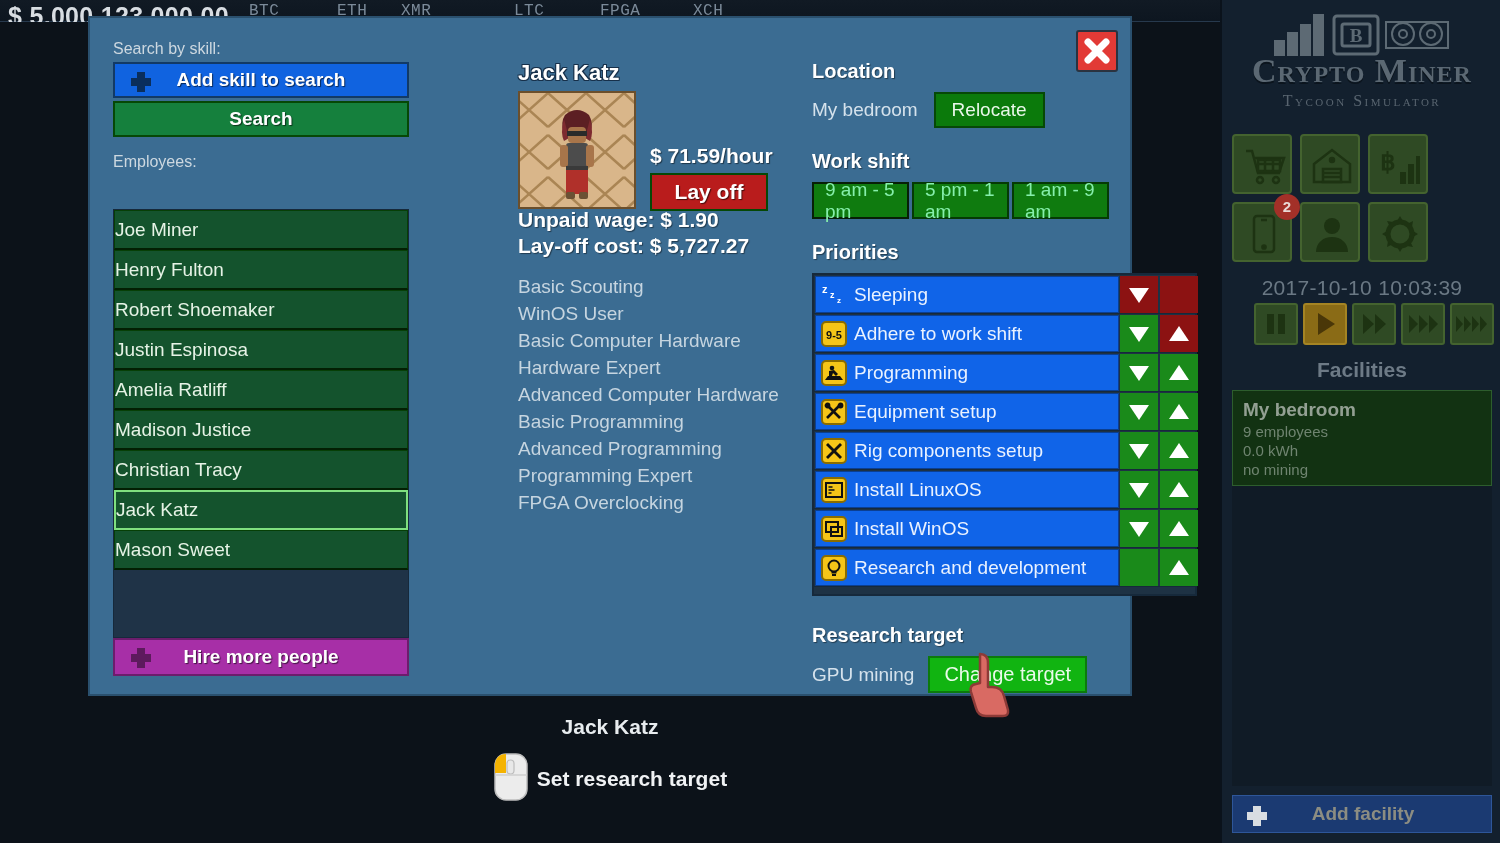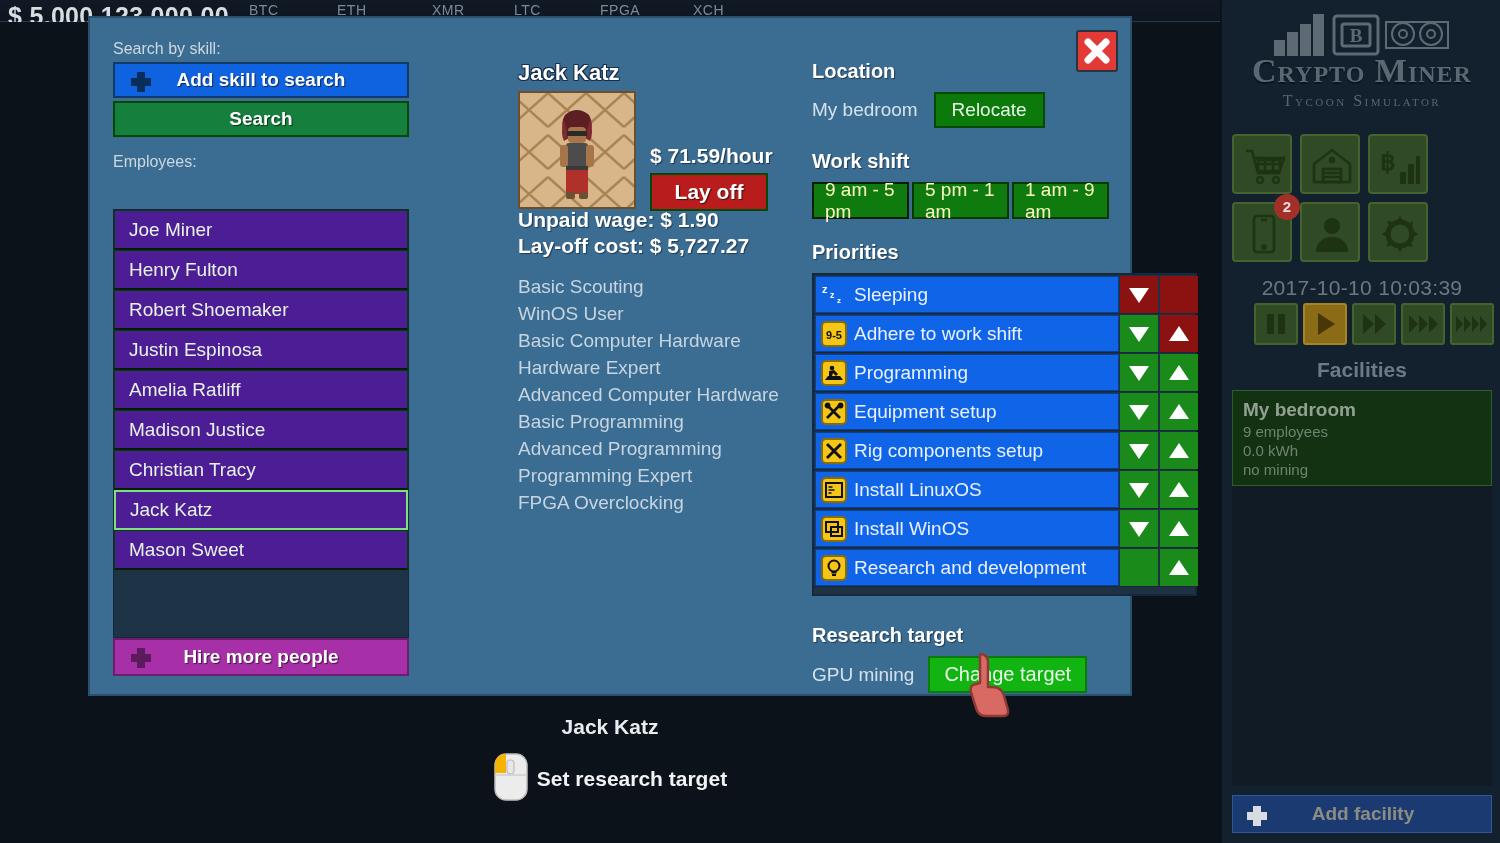--- a/index.html
+++ b/index.html
@@ -11,22 +11,22 @@
   }
   #root { position: relative; width: 1500px; height: 843px; background:#0c1219; }
 
   
   .topbar {
     position:absolute; left:0; top:0; width:1220px; height:22px;
     background: linear-gradient(#111a24, #0d1620);
     border-bottom:1px solid #27394d;
   }
   .ticker-sym {
-    position:absolute; top:2px; font-size:14px; color:#7b8a99;
-    letter-spacing:.5px; font-family:Liberation Sans, sans-serif;
+    position:absolute; top:2px; font-size:16px; color:#7b8a99;
+    letter-spacing:.5px; font-family:Liberation Mono, monospace;
   }
   .money {
     position:absolute; left:8px; top:2px; font-size:25px; font-weight:bold;
     color:#d8dde2; white-space:nowrap; letter-spacing:.3px;
   }
 
   
   .gamebg { position:absolute; left:0; top:22px; width:1220px; height:821px; background:#0c1219; }
 
   
@@ -124,23 +124,23 @@
     position:relative; height:36px; background:#15803d; border:2px solid #064806;
   }
   .btn-magenta {
     position:relative; height:38px; background:#a72fa7; border:2px solid #6c1d6c;
   }
   .emp-list {
     position:absolute; left:23px; top:191px; width:296px; height:429px;
     background:#1f3347; border:1px solid #16293b;
   }
   .emp-item {
-    position:relative; height:40px; background:#4c1d95;
+    position:relative; height:40px; background:#14532d;
     border:1px solid #063f06; border-bottom:2px solid #031f03;
-    display:flex; align-items:center; padding-left:14px;
+    display:flex; align-items:center; 
     font-size:19px; color:#e6f3e6;
   }
   .emp-item.selected { border:2px solid #7fe07f; }
 
   
   .col-mid { position:absolute; left:428px; top:42px; width:280px; }
   .emp-name {
     font-size:22px; font-weight:bold; color:#ffffff;
     text-shadow:1px 1px 0 #17304a, -1px 1px 0 #17304a, 1px -1px 0 #17304a, -1px -1px 0 #17304a;
     margin-bottom:5px;
@@ -176,21 +176,21 @@
   .loc-name { font-size:19px; color:#d5e2ec; margin-right:16px; }
   .btn-sm-green {
     background:#0b7a0b; border:2px solid #064806; height:36px; padding:0 16px;
     display:flex; align-items:center; justify-content:center;
     font-size:19px; color:#e9f7e9;
   }
   .shift-row { display:flex; margin-top:9px; }
   .shift-btn {
     height:37px; padding:16px 11px; background:#0f7b0f; border:2px solid #053a05;
     display:flex; align-items:center; justify-content:center;
-    font-size:19px; color:#fef9c3; margin-right:3px;
+    font-size:19px; color:#86efac; margin-right:3px;
   }
   .shift-btn.active { border-color:#071f07; }
 
   .prio-box {
     position:absolute; left:0; top:213px; width:385px; height:323px;
     background:#1e3244; border:2px solid #16293b;
   }
   .prio-row { position:relative; height:39px; border-bottom:1px solid #16293b; }
   .prio-main {
     position:absolute; left:1px; top:1px; width:304px; height:37px;
@@ -234,21 +234,21 @@
   .tt-text { font-size:21px; font-weight:bold; color:#f0f2f4; margin-left:8px; }
 </style>
 </head>
 <body>
 
 <div id="root">
 
   <div class="topbar">
     <div class="ticker-sym" style="left:249px">BTC</div>
     <div class="ticker-sym" style="left:337px">ETH</div>
-    <div class="ticker-sym" style="left:432px">XMR</div>
+    <div class="ticker-sym" style="left:401px">XMR</div>
     <div class="ticker-sym" style="left:514px">LTC</div>
     <div class="ticker-sym" style="left:600px">FPGA</div>
     <div class="ticker-sym" style="left:693px">XCH</div>
   </div>
   <div class="money">$ 5,000,123,000.00</div>
 
   <div class="gamebg"></div>
 
   <div class="sidebar">
 

